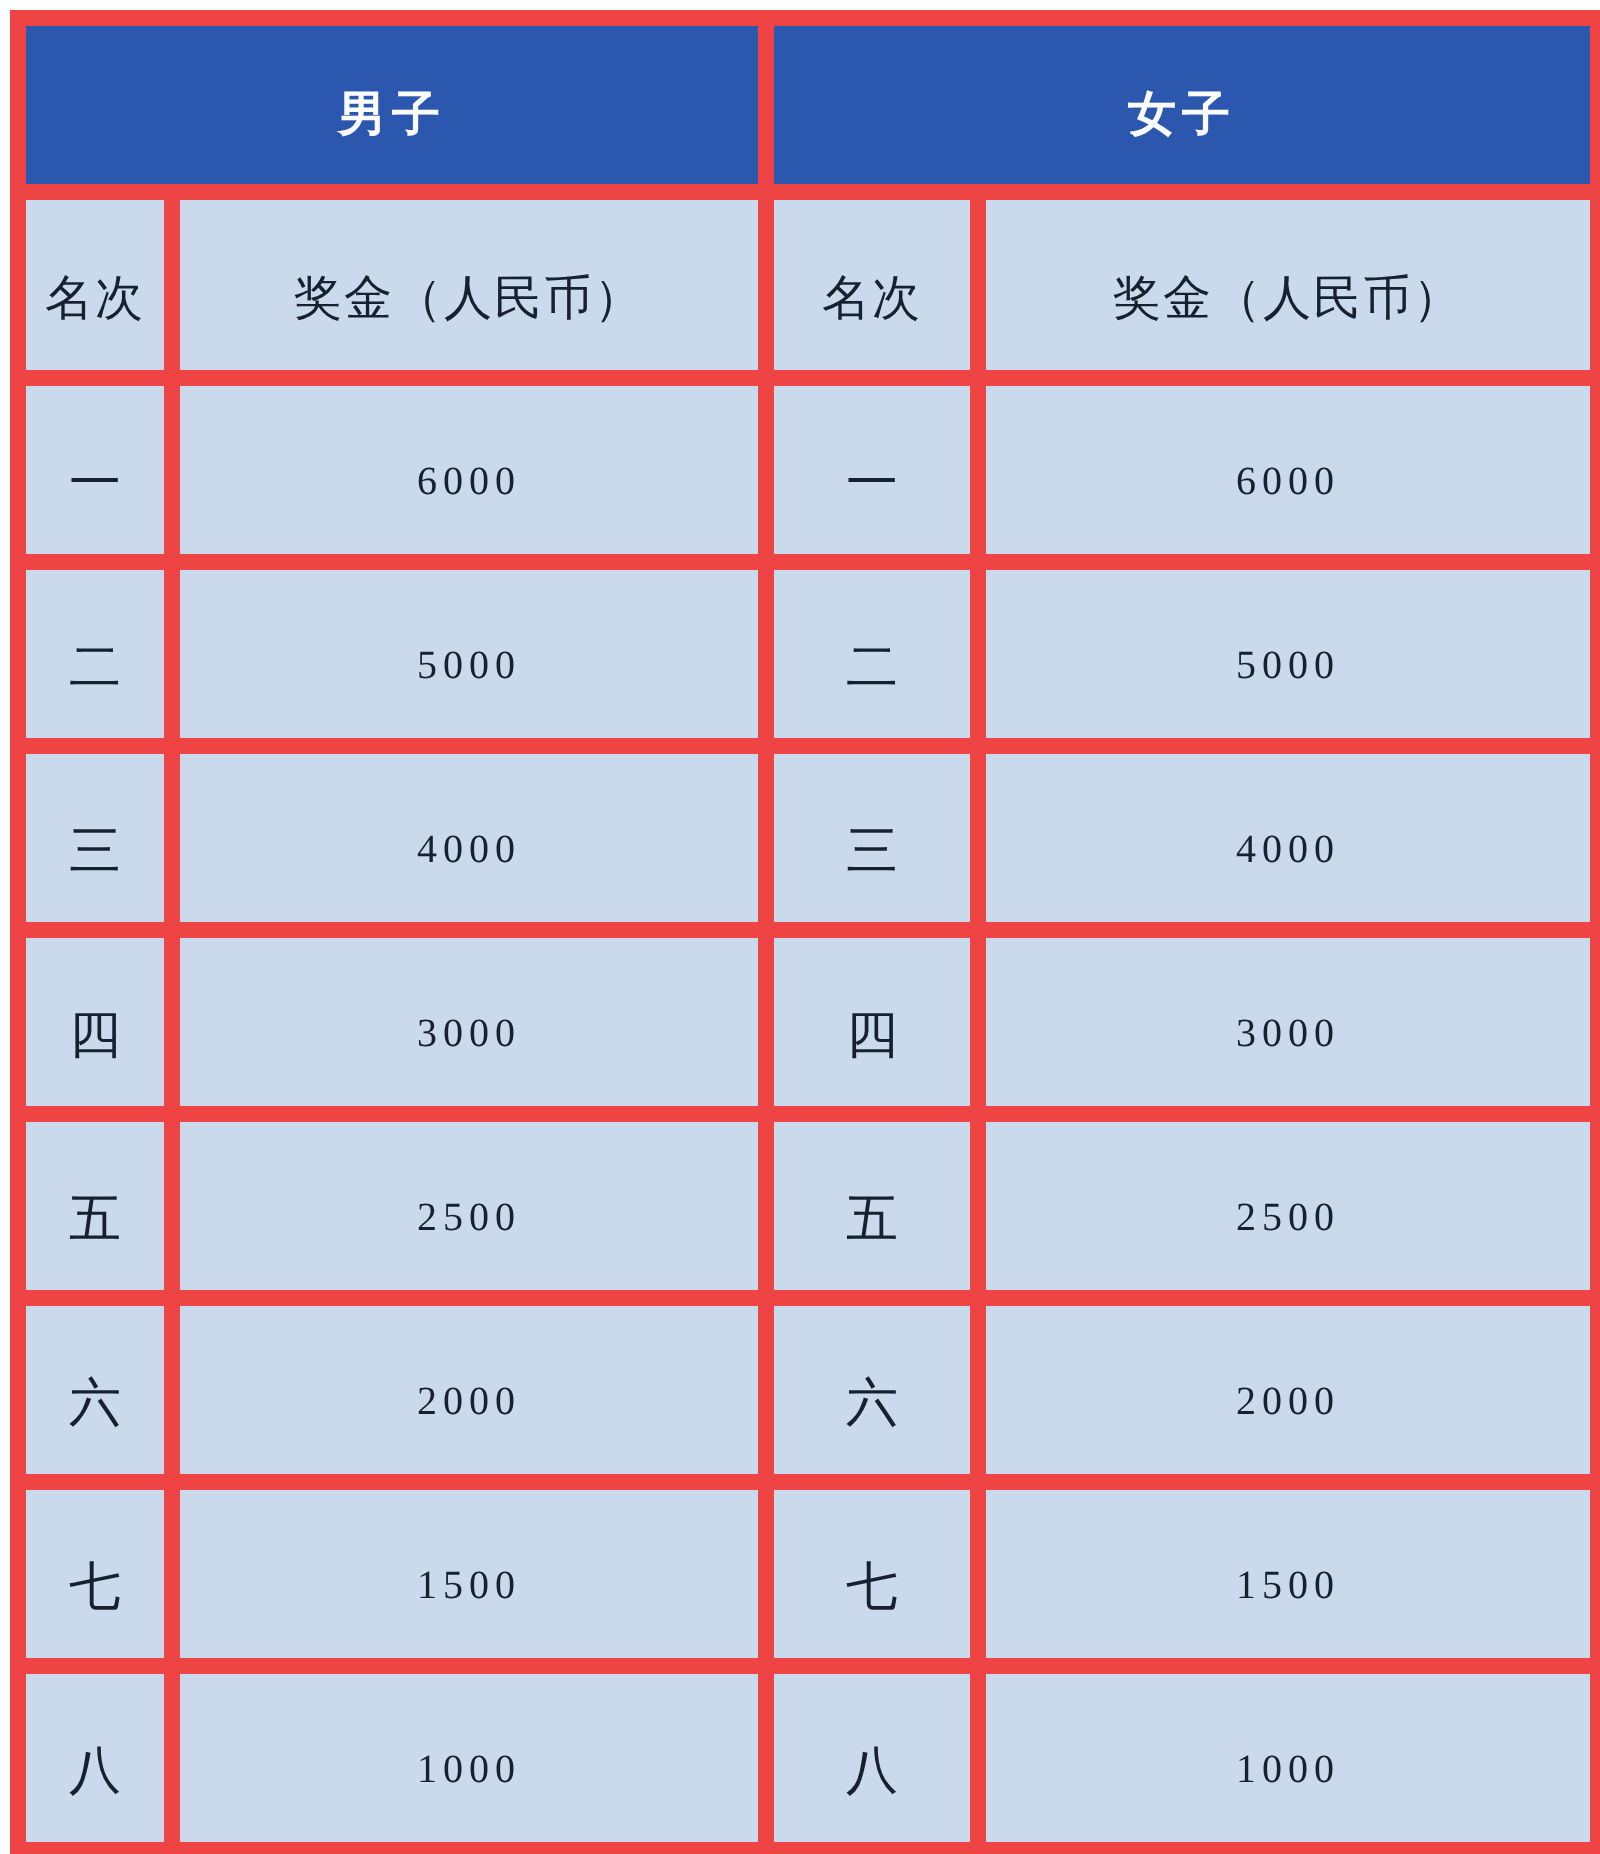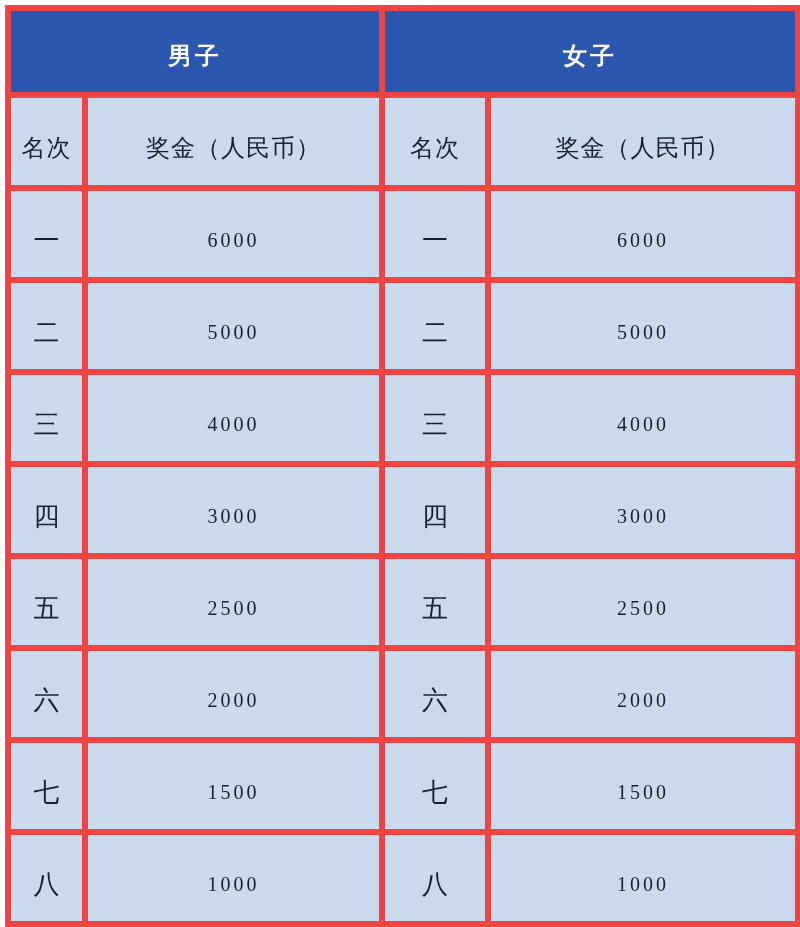--- a/index.html
+++ b/index.html
@@ -16,21 +16,21 @@
     padding: 5px 5px 6px 5px;
     overflow: hidden;
   }
   table.prize-table {
     border-collapse: collapse;
     table-layout: fixed;
     width: 790px;
     height: 916px;
   }
   table.prize-table td, table.prize-table th {
-    border: 6px solid #ef4444;
+    border: 8px solid #ef4444;
     box-sizing: border-box;
     text-align: center;
     vertical-align: middle;
     overflow: hidden;
     color: #16202f;
     margin-top: 28px;
   }
   tr.group-header-row { height: 87px; }
   tr.group-header-row th {
     background: #2b57ae;

